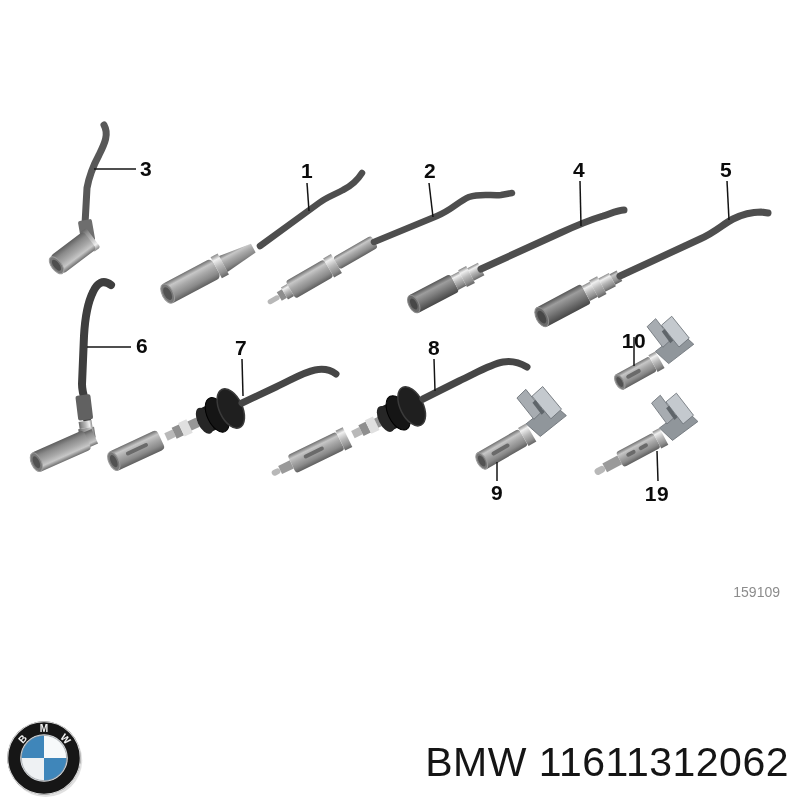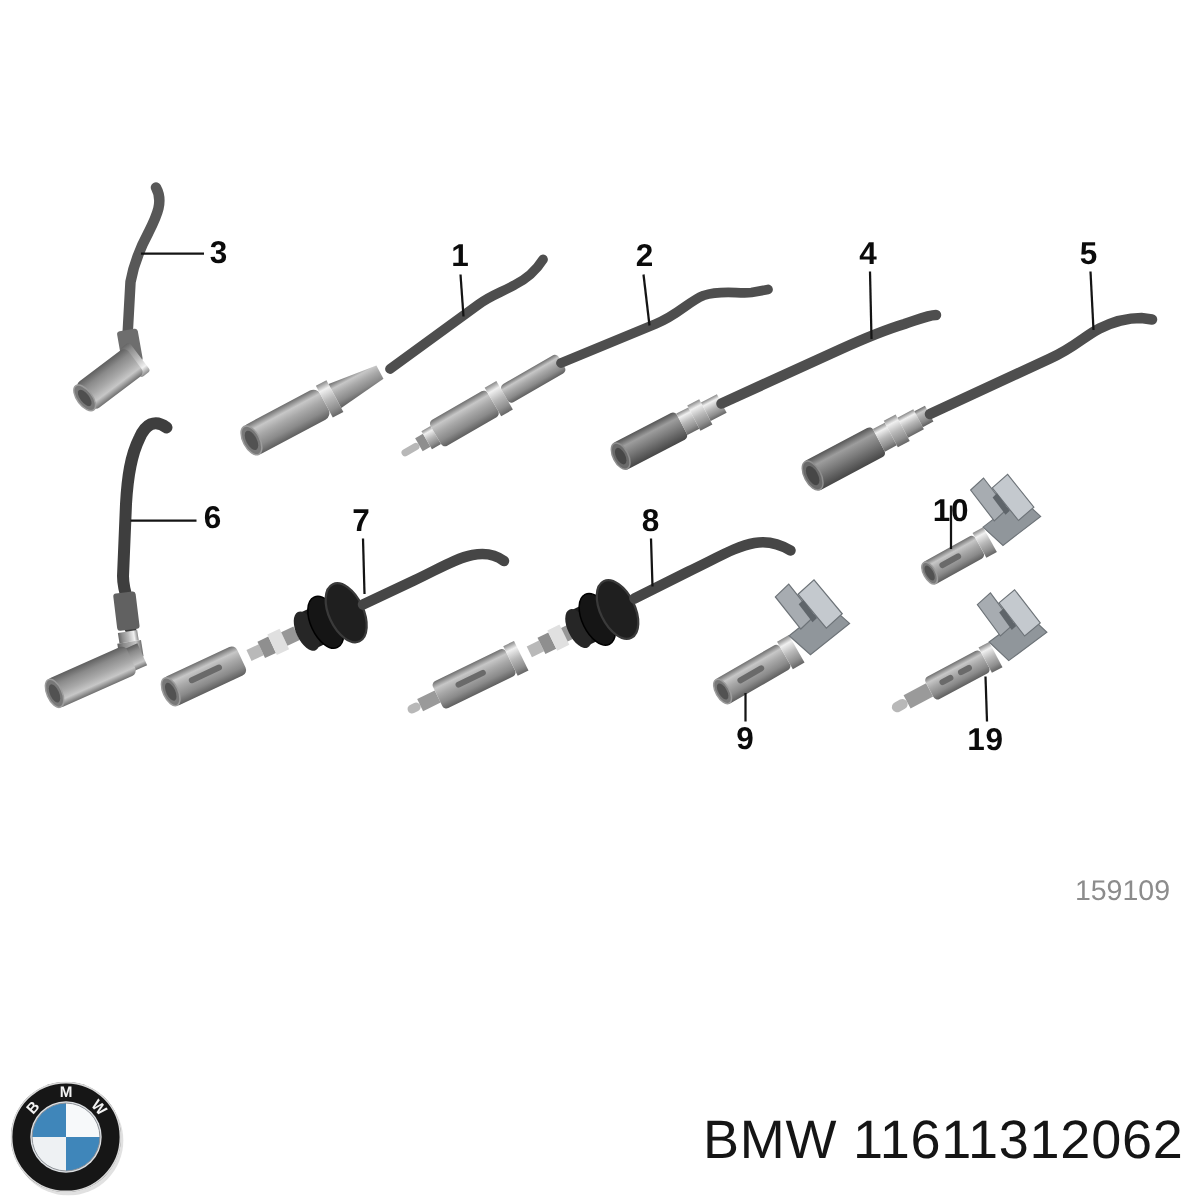--- a/index.html
+++ b/index.html
@@ -5,24 +5,24 @@
   html,body{margin:0;padding:0;background:#fff;}
   .stage{position:relative;width:800px;height:800px;background:#fff;overflow:hidden;
          font-family:"Liberation Sans",sans-serif;}
   .diagram-svg{position:absolute;left:0;top:0;}
   .callout{position:absolute;transform:translate(-50%,-50%);font-weight:bold;
            font-size:21px;color:#0b0b0b;letter-spacing:0.5px;}
   .c1{left:307px;top:171px}.c2{left:430px;top:171px}.c3{left:146px;top:169px}
   .c4{left:579px;top:170px}.c5{left:726px;top:170px}.c6{left:142px;top:346px}
   .c7{left:241px;top:348px}.c8{left:434px;top:348px}.c9{left:497px;top:493px}
   .c10{left:634px;top:341px}.c11{left:657px;top:494px}
-  .sheet-number{position:absolute;right:20px;top:584px;font-size:19px;color:#8c8c8c;}
+  .sheet-number{position:absolute;right:20px;top:584px;font-size:14px;color:#8c8c8c;}
   .footer{position:absolute;left:0;top:712px;width:800px;height:88px;}
   .bmw-logo{position:absolute;left:5px;top:7px;width:78px;height:78px;}
-  .part-number{position:absolute;right:11px;top:30px;font-size:36px;line-height:1;
+  .part-number{position:absolute;right:11px;top:30px;font-size:41px;line-height:1;
                color:#151515;letter-spacing:0.5px;white-space:nowrap;}
 </style>
 </head>
 <body>
 
 <div class="stage">
 
   <svg class="diagram-svg" width="800" height="712" viewBox="0 0 800 712">
     <defs>
       <linearGradient id="cyl" x1="0" y1="0" x2="0" y2="1">

